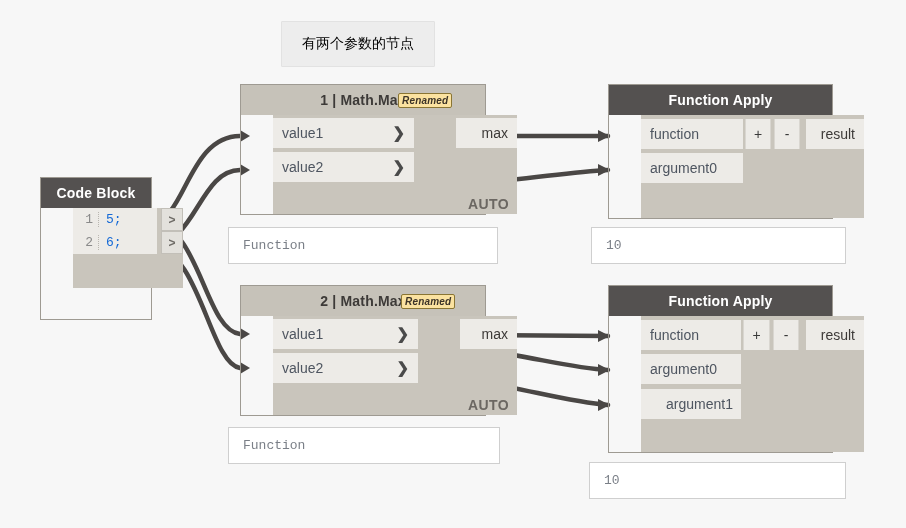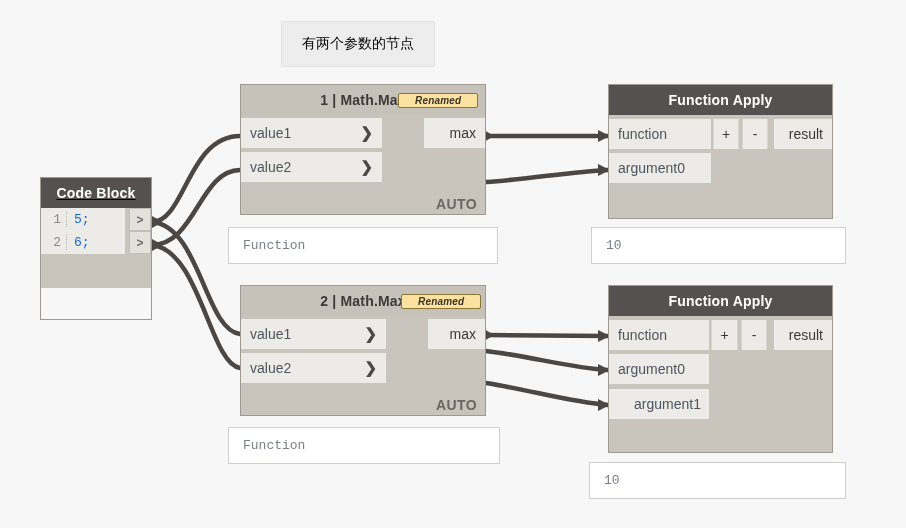--- a/index.html
+++ b/index.html
@@ -29,21 +29,21 @@
   .node .hdr{
     box-sizing:border-box;
     height:30px;
     display:flex;align-items:center;justify-content:center;
     font-size:14px;font-weight:bold;
     letter-spacing:.2px;
     position:relative;
   }
   .hdr-dark{background:#545150;color:#FFFFFF;}
   .hdr-grey{background:#C6C2B9;color:#3D3A38;}
-  .body{background:#C9C5BC;box-sizing:border-box;position:relative;}
+  .body{background:#C9C5BC;box-sizing:border-box;position:relative;margin-left:32px;}
   .node.outlined{border:1px solid #9E9A92;}
 
   
   .port{
     position:absolute;
     box-sizing:border-box;
     background:#EDEBE7;
     display:flex;align-items:center;
     font-size:14px;color:#4E5560;
     padding:0 9px;
@@ -58,21 +58,21 @@
   }
   .auto{
     position:absolute;right:8px;bottom:2px;
     font-size:14px;font-weight:bold;color:#6B6762;letter-spacing:.4px;
   }
   .badge{
     position:absolute;
     background:#FBE2A0;border:1px solid #8A7534;
     color:#3D3428;
     font-size:10px;font-style:italic;font-weight:bold;
-    padding:1px 16px;border-radius:2px;line-height:1.1;
+    padding:1px 3px;border-radius:2px;line-height:1.1;
   }
   .pmbtn{
     position:absolute;
     background:#EDEBE7;
     box-sizing:border-box;
     display:flex;align-items:center;justify-content:center;
     font-size:14px;color:#3A3A3A;
     height:30px;
     border-left:1px solid #D9D6D0;border-right:1px solid #D9D6D0;
   }
@@ -156,21 +156,21 @@
       <polygon points="152,239 163,245 152,251"></polygon>
       <polygon points="484,130 494,136 484,142"></polygon>
       <polygon points="484,329 494,335 484,341"></polygon>
     </g>
   </svg>
 
   <div class="note" style="left:281px;top:21px;width:152px;height:44px;">
     <span>有两个参数的节点</span>
   </div>
 
-  <div class="node outlined" style="left:40px;top:177px;width:112px;height:143px;text-decoration:underline;">
+  <div class="node outlined" style="left:40px;top:177px;width:112px;height:143px;">
     <div class="hdr hdr-dark">
       <span>Code Block</span>
     </div>
     <div class="body" style="position:absolute;left:0;top:30px;width:110px;height:80px;">
       <div class="cb-code" style="left:0;top:0;width:84px;height:46px;">
         <div class="cb-line">
           <span class="cb-num">1</span>
           <span class="cb-val">5;</span>
         </div>
         <div class="cb-line">

